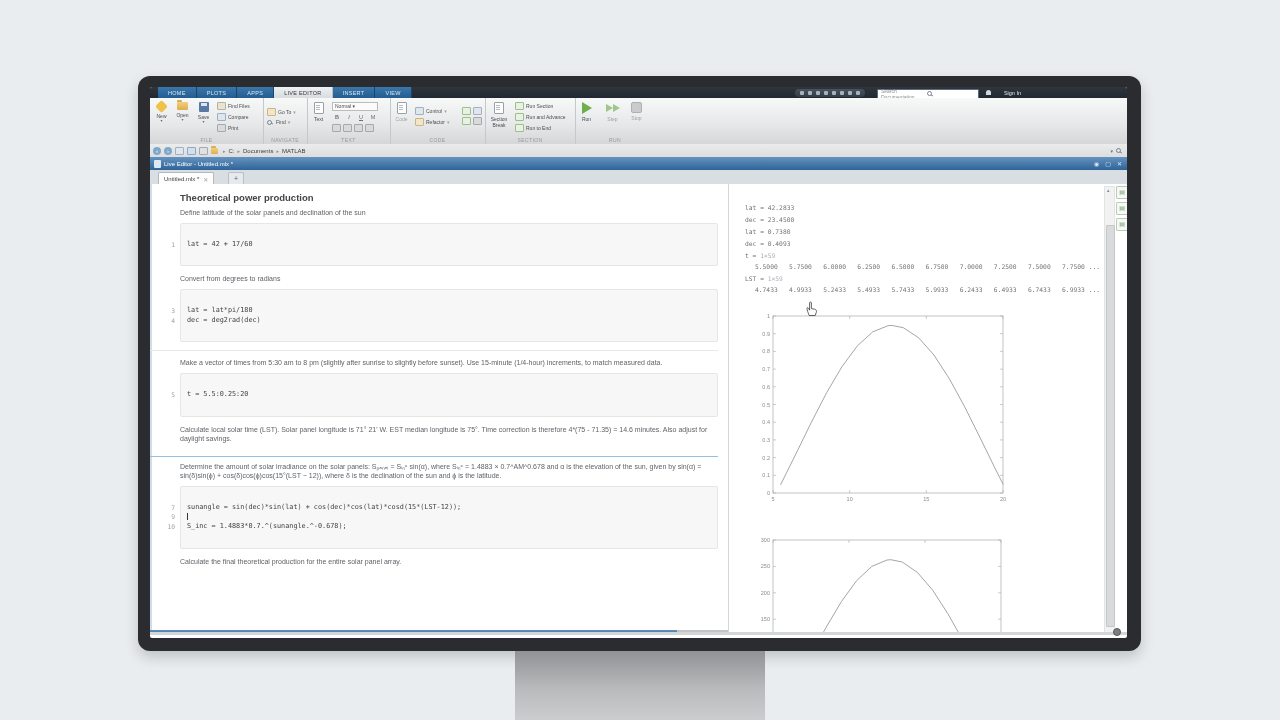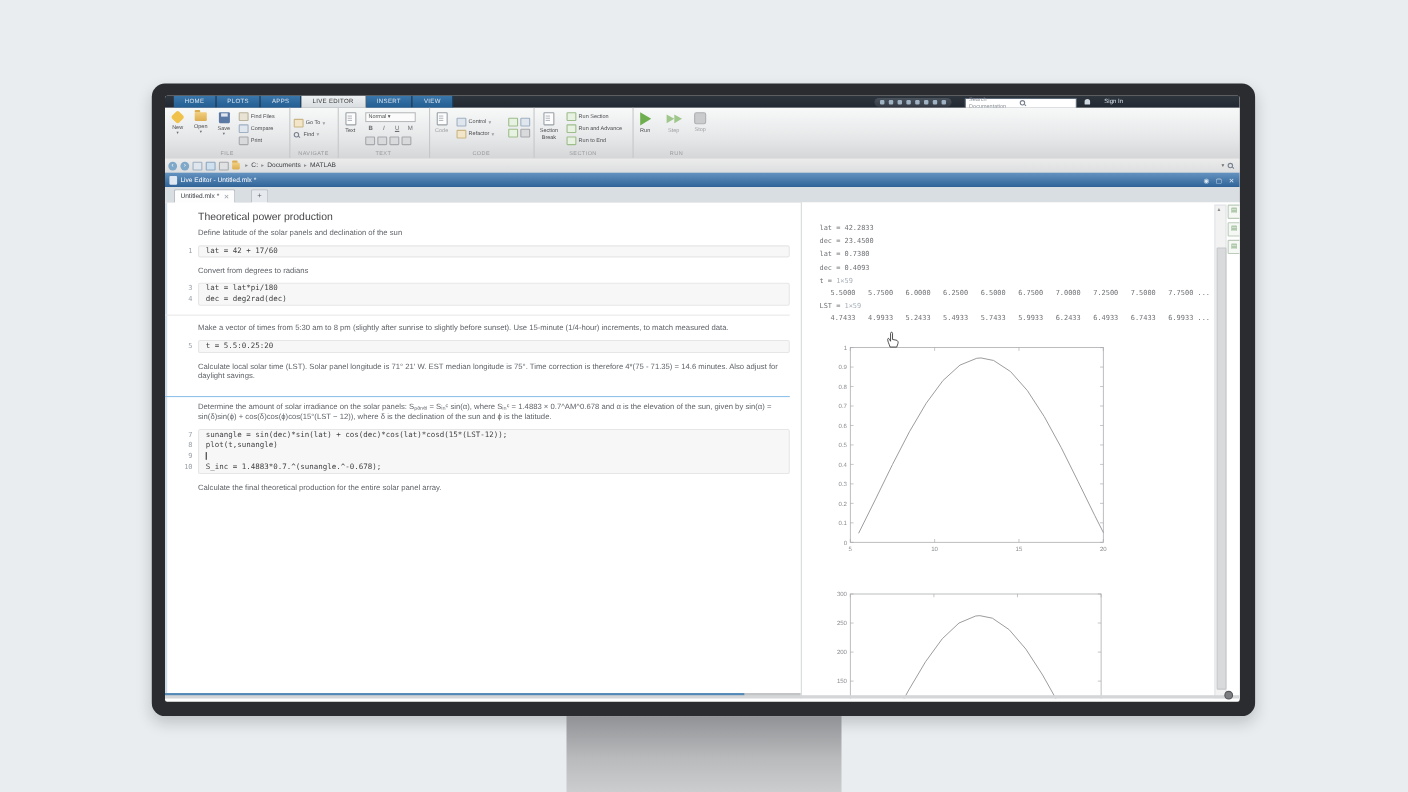--- a/index.html
+++ b/index.html
@@ -68,23 +68,23 @@
   .tabstrip{position:absolute;left:0;top:83px;width:977px;height:14px;background:#d9dee3;border-bottom:1px solid #b3b9bf;}
   .doc-tab{position:absolute;left:8px;top:2px;height:12px;background:#fdfdfe;border:1px solid #b3b9bf;border-bottom:none;border-radius:2px 2px 0 0;display:flex;align-items:center;padding:0 5px;font-size:6px;color:#3c3e41;gap:4px;}
   .doc-tab .x{color:#9aa0a6;font-size:6px;}
   .plus-tab{position:absolute;left:78px;top:2px;width:14px;height:12px;background:#e6eaee;border:1px solid #b9bfc5;border-bottom:none;border-radius:2px 2px 0 0;text-align:center;font-size:7px;line-height:11px;color:#5b6066;}
   
   .main{position:absolute;left:0;top:97px;width:977px;height:451px;background:#fff;}
   .editor-pane{position:absolute;left:0;top:0;width:578px;height:451px;overflow:hidden;border-right:1px solid #d5d6d8;}
   .edge-strip{position:absolute;left:0;top:0;bottom:0;width:2px;background:#cfdce9;}
   .doc{position:absolute;left:0;top:0;right:0;padding:8px 10px 0 30px;}
   .doc-title{font-size:11.5px;color:#c75f32;margin:0 0 11px 0;font-weight:normal;}
-  .doc-h2{font-size:9.5px;color:#454648;font-weight:normal;margin:0 0 5px 0;}
+  .doc-h2{font-size:9.5px;color:#454648;font-weight:bold;margin:0 0 5px 0;}
   .doc-p{font-size:7px;color:#5f6368;line-height:9.5px;margin:0 0 5px 0;}
-  .code-block{position:relative;background:#f7f7f7;border:1px solid #e6e6e6;border-radius:2px;padding:0 6px;margin:0 0 8px 0;font-family:"DejaVu Sans Mono",monospace;font-size:6.8px;color:#3e3f41;line-height:9.8px;}
+  .code-block{position:relative;background:#f7f7f7;border:1px solid #e6e6e6;border-radius:2px;padding:16px 6px;margin:0 0 8px 0;font-family:"DejaVu Sans Mono",monospace;font-size:6.8px;color:#3e3f41;line-height:9.8px;}
   .code-row{position:relative;white-space:pre;}
   .lnum{position:absolute;left:-32px;width:20px;text-align:right;color:#9aa0a6;font-size:6.3px;}
   .caret{display:inline-block;width:1px;height:7px;background:#333;vertical-align:middle;}
   .sec-hr{border:none;border-top:1px solid #e8e8e8;margin:6px 0 7px -30px;}
   .current-section{border-top:1px solid #8fc1e9;margin-left:-30px;padding-left:30px;padding-top:5px;margin-top:12px;}
   .hscroll-blue{position:absolute;left:0;bottom:1px;width:527px;height:4px;background:linear-gradient(180deg,#5e93bf,#3f74a3);}
   .hscroll-gray{position:absolute;left:527px;bottom:1px;width:51px;height:4px;background:#c3c4c6;}
   
   .output-pane{position:absolute;left:579px;top:0;width:398px;height:451px;overflow:hidden;background:#fff;}
   .out-text{position:absolute;left:16px;top:18px;font-family:"DejaVu Sans Mono",monospace;font-size:6.3px;color:#707276;line-height:12px;white-space:pre;}
@@ -337,21 +337,20 @@
           <hr class="sec-hr">
           <p class="doc-p">Make a vector of times from 5:30 am to 8 pm (slightly after sunrise to slightly before sunset). Use 15-minute (1/4-hour) increments, to match measured data.</p>
           <div class="code-block">
               <div class="code-row"><span class="lnum">5</span>t = 5.5:0.25:20</div>
             </div>
           <p class="doc-p">Calculate local solar time (LST). Solar panel longitude is 71° 21' W. EST median longitude is 75°. Time correction is therefore 4*(75 - 71.35) = 14.6 minutes. Also adjust for daylight savings.</p>
           <div class="current-section">
             <p class="doc-p">Determine the amount of solar irradiance on the solar panels: Sₚₐₙₑₗ = Sᵢₙᶜ sin(α), where Sᵢₙᶜ = 1.4883 × 0.7^AM^0.678 and α is the elevation of the sun, given by sin(α) = sin(δ)sin(ϕ) + cos(δ)cos(ϕ)cos(15°(LST − 12)), where δ is the declination of the sun and ϕ is the latitude.</p>
             <div class="code-block">
                 <div class="code-row"><span class="lnum">7</span>sunangle = sin(dec)*sin(lat) + cos(dec)*cos(lat)*cosd(15*(LST-12));</div>
-                <div class="code-row"><span class="lnum">8</span>plot(t,sunangle)</div>
                 <div class="code-row"><span class="lnum">9</span><span class="caret"></span></div>
                 <div class="code-row"><span class="lnum">10</span>S_inc = 1.4883*0.7.^(sunangle.^-0.678);</div>
               </div>
             <p class="doc-p">Calculate the final theoretical production for the entire solar panel array.</p>
           </div>
         </div>
         <div class="hscroll-blue"></div>
         <div class="hscroll-gray"></div>
       </div>
 

